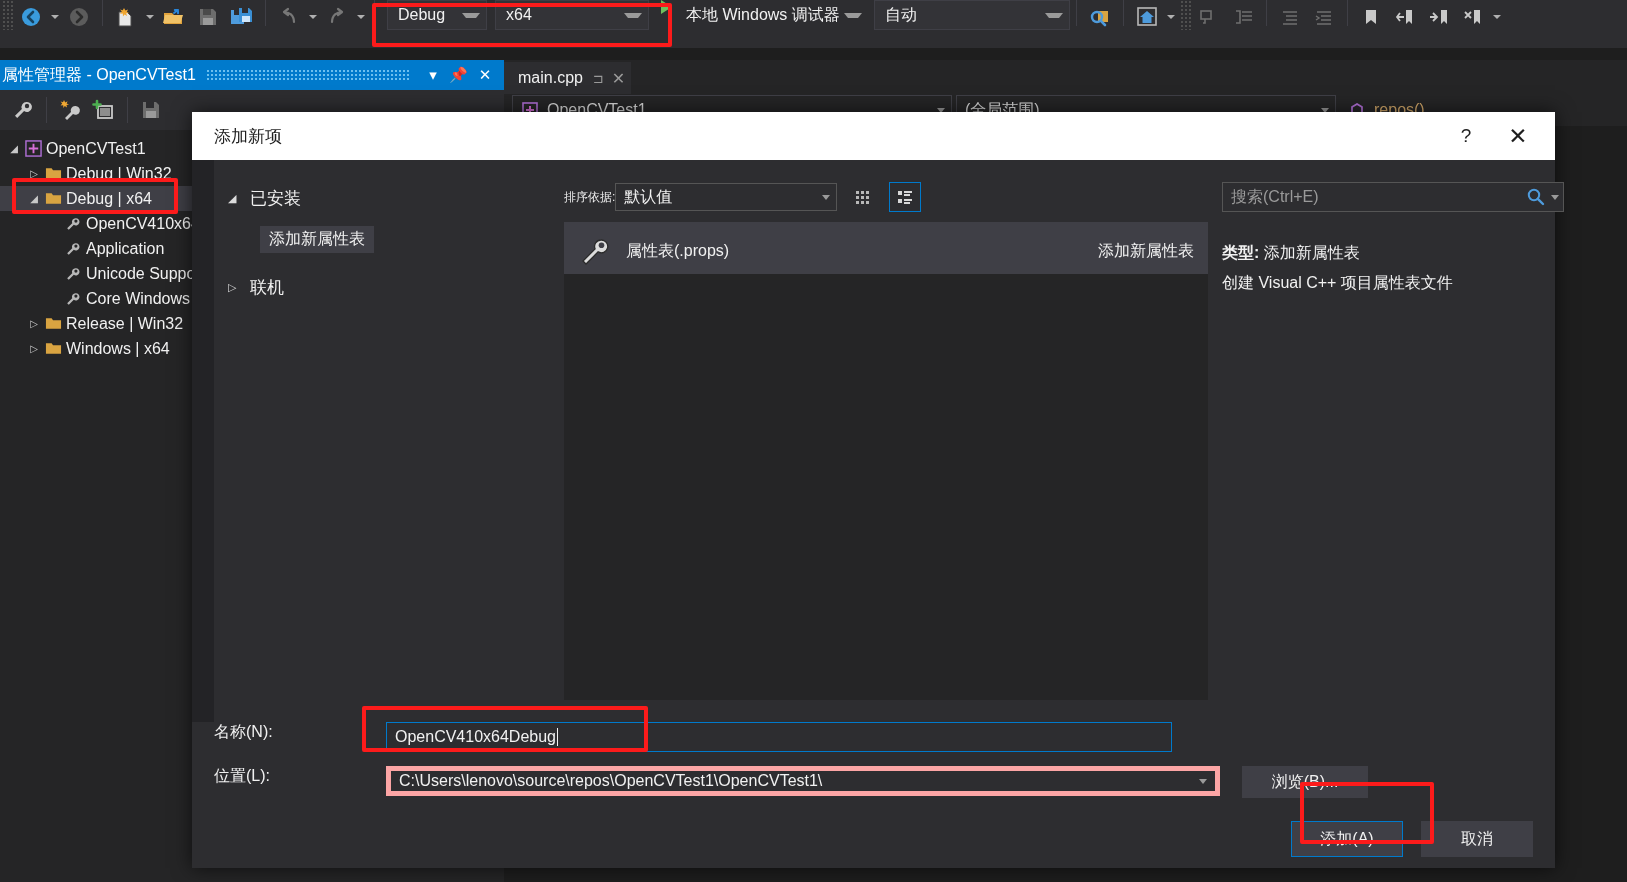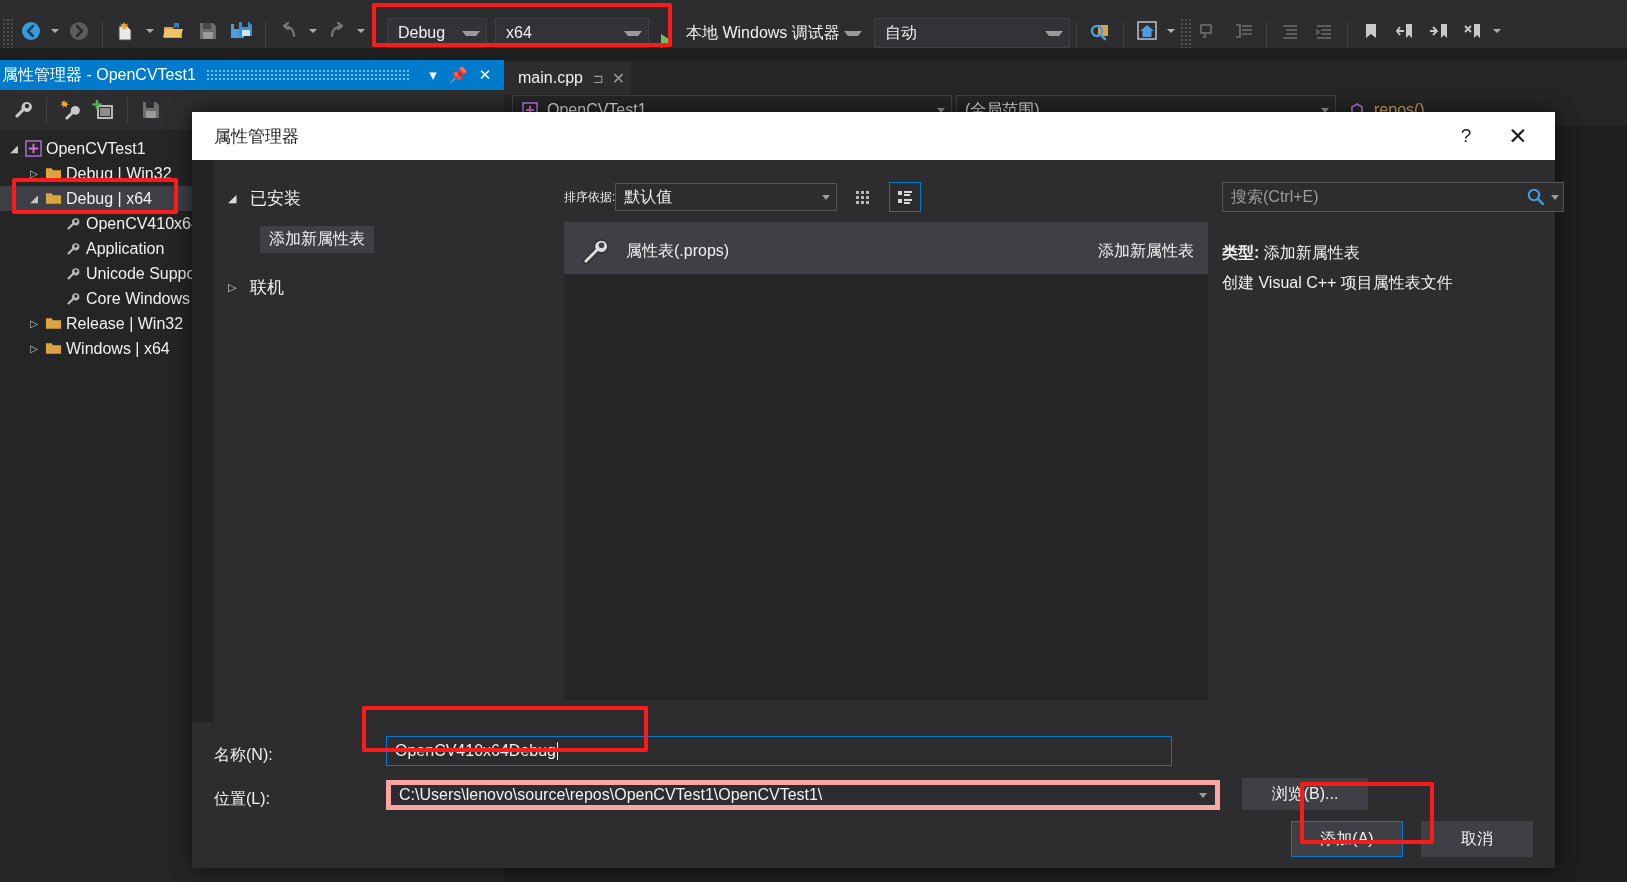--- a/index.html
+++ b/index.html
@@ -8,21 +8,21 @@
     background:#1e1e1e;
     font-family:"Liberation Sans","DejaVu Sans",sans-serif;
     color:#f1f1f1;
     position:relative;
     -webkit-font-smoothing:antialiased;
   }
 
   
   #toolbar {
     position:absolute; left:0; top:0; width:1627px; height:48px;
-    background:#2d2d30; display:flex; align-items:flex-end;
+    background:#2d2d30; display:flex; align-items:flex-start;
   }
   .grip { width:12px; height:30px; margin-left:2px;
           background-image:radial-gradient(#555 1px, transparent 1px);
           background-size:4px 4px; opacity:.85; }
   .tbtn { width:34px; height:34px; display:flex; align-items:center; justify-content:center;
           border-radius:2px; }
   .tbtn svg { display:block; }
   .caret { width:14px; height:34px; display:flex; align-items:center; justify-content:center; }
   .caret i { border-left:4px solid transparent; border-right:4px solid transparent;
              border-top:4px solid #b0b0b0; display:block; }
@@ -123,21 +123,21 @@
                       color:#bef264; font-size:16px; font-family:inherit; }
   #search-box input::placeholder { color:#9a9a9a; }
   .magn { width:26px; height:26px; display:flex; align-items:center; justify-content:center; }
   .sdn { border-left:4px solid transparent;border-right:4px solid transparent;
          border-top:5px solid #9a9a9a; margin-left:2px;}
   #desc { padding-top:26px; font-size:16px; line-height:1.9; }
   #desc .b { font-weight:bold; }
 
   
   #dlg-bottom { flex:none; padding:0 0 0 0; }
-  .frow { display:flex; align-items:flex-end; height:44px; padding-left:22px; }
+  .frow { display:flex; align-items:flex-start; height:44px; padding-left:22px; }
   .frow .flabel { width:172px; font-size:16px; }
   .fin { height:30px; background:#2d2d30; border:1px solid #007acc; color:#f1f1f1;
          font-size:16px; display:flex; align-items:center; padding:0 8px; position:relative;}
   #name-field { width:786px; }
   #name-field .caretbar { width:1px; height:18px; background:#f1f1f1; margin-left:1px;}
   #loc-field { width:834px; border:5px solid #fca5a5; }
   #loc-field .cdn2 { margin-left:auto; border-left:4px solid transparent;
           border-right:4px solid transparent; border-top:5px solid #9a9a9a; }
   .browsebtn { margin-left:22px; width:126px; height:32px; background:#3f3f46;
                display:flex; align-items:center; justify-content:center; font-size:16px; }
@@ -470,21 +470,21 @@
           <path d="M9 3 L14 6 v6 L9 15 L4 12 V6z" fill="none" stroke="#b06fd6" stroke-width="1.8"></path>
         </svg>
       <span>repos()</span>
     </div>
   </div>
 </div>
 
 <div id="dialog">
 
   <div id="dlg-title">
-    <span class="t">属性管理器</span>
+    <span class="t">添加新项</span>
     <span class="sp"></span>
     <span class="dlgtbtn">?</span>
     <span class="dlgtbtn close">✕</span>
   </div>
 
   <div id="dlg-body">
     <div id="dlg-left"></div>
 
     <div id="dlg-cats">
       <div class="cat">

